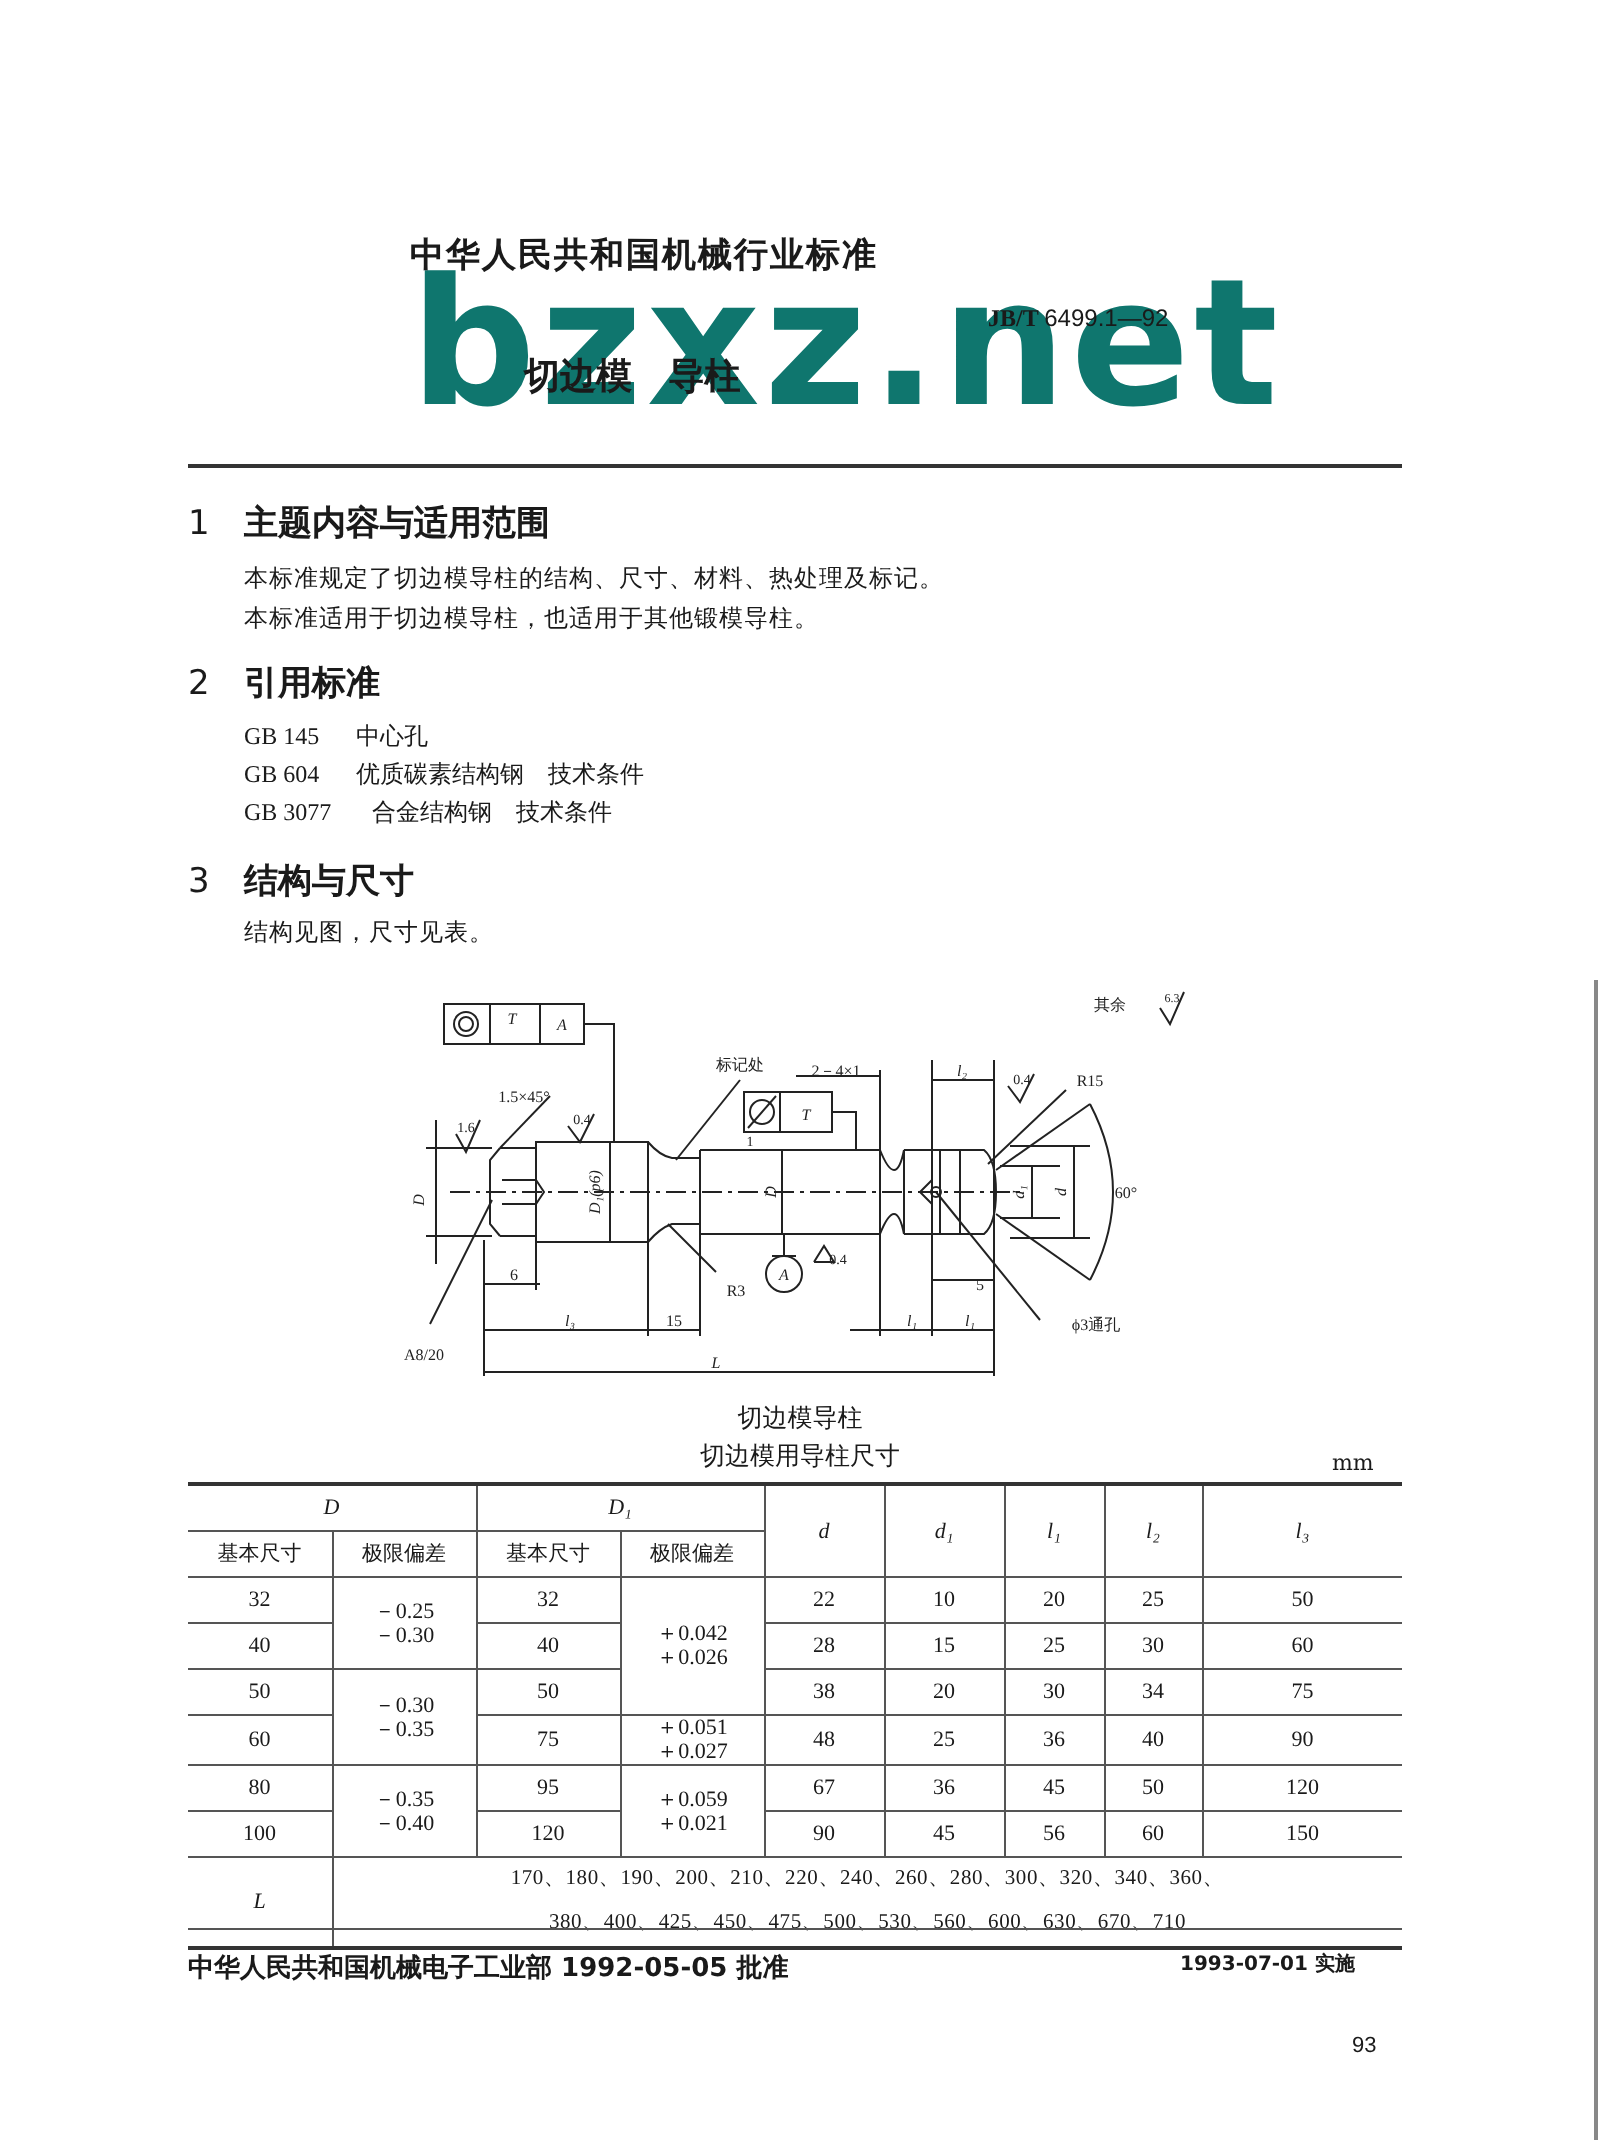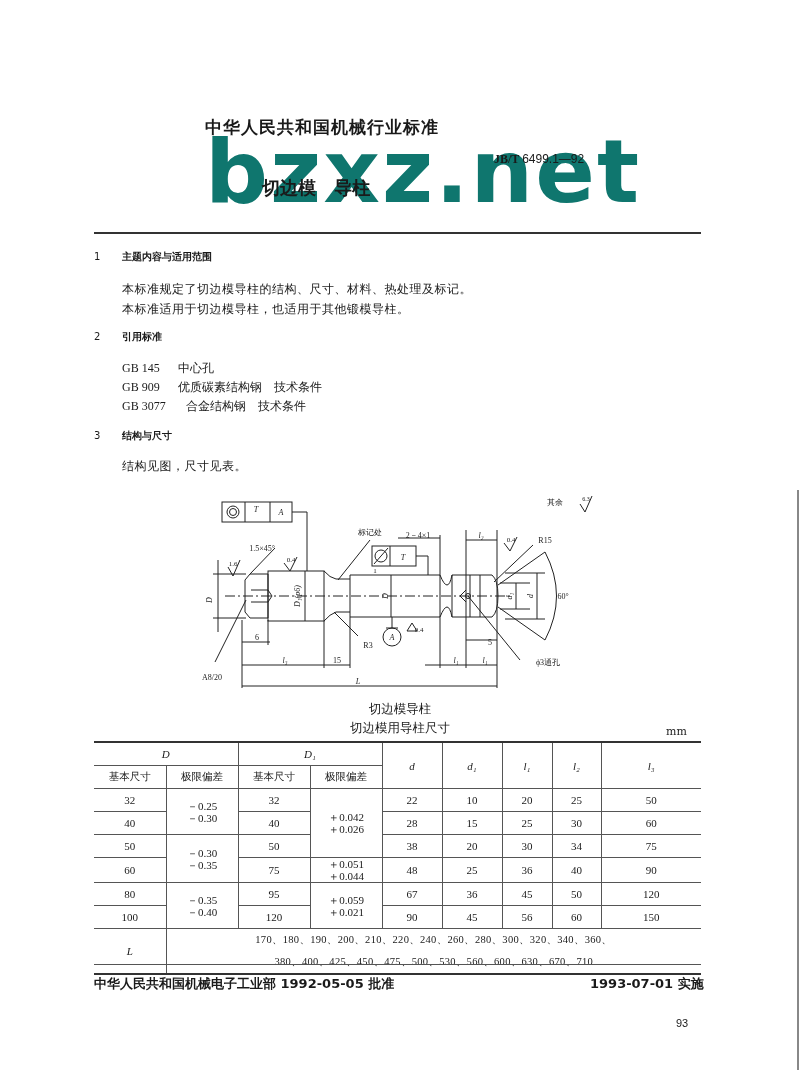--- a/index.html
+++ b/index.html
@@ -23,21 +23,21 @@
     left: 494px; top: 152px; font-size: 12px; font-weight: bold; z-index: 2;
     font-family: "Liberation Serif", "DejaVu Serif", serif;
   }
   .std-code .num { font-family: Liberation Sans, sans-serif; font-weight: normal; font-size: 12px; }
   .doc-title {
     left: 262px; top: 176px; font-size: 18px; font-weight: bold; z-index: 2;
     font-family: "DejaVu Sans", "Liberation Sans", sans-serif; word-spacing: 12px;
   }
   .hr-top { left: 94px; top: 232px; width: 607px; height: 2px; background: #333; }
   .sec-head {
-    font-family: "DejaVu Sans", "Liberation Sans", sans-serif; font-weight: bold; font-size: 10px;
+    font-family: "DejaVu Sans", "Liberation Sans", sans-serif; font-weight: bold; font-size: 17px;
   }
   .sec-head .n { display: inline-block; width: 28px; font-weight: normal; }
   .para { font-size: 12px; left: 122px; letter-spacing: 0.5px; }
   .ref { font-size: 12px; left: 122px; }
   .ref .code { display: inline-block; font-family: "Liberation Serif", serif; }
   .fig-caption, .tbl-caption {
     font-family: "DejaVu Sans", "Liberation Sans", sans-serif; font-size: 12.5px;
     width: 800px; left: 0; text-align: center;
   }
   .unit { left: 666px; top: 725px; font-size: 11px; }
@@ -55,21 +55,21 @@
   table.dims th.sub { font-family: "DejaVu Sans", sans-serif; font-size: 10.5px; }
   table.dims .ital { font-style: italic; }
   table.dims td.merged { line-height: 12px; font-size: 11px; }
   table.dims td.lvals { line-height: 22px; font-size: 10.5px; letter-spacing: 0.3px; }
   .hr-bottom { left: 94px; top: 964px; width: 607px; height: 1px; background: #555; }
   .footer-left {
     left: 94px; top: 975px; font-size: 13px; font-weight: bold;
     font-family: "DejaVu Sans", "Liberation Sans", sans-serif;
   }
   .footer-right {
-    left: 590px; top: 975px; font-size: 13px; font-weight: bold;
+    left: 590px; top: 975px; font-size: 10px; font-weight: bold;
     font-family: "DejaVu Sans", "Liberation Sans", sans-serif;
     text-align: center;
   }
   .page-num { left: 664px; top: 1017px; font-size: 11px; font-family: "Liberation Sans", sans-serif; margin-left: 12px; }
   .edge-line { left: 797px; top: 490px; width: 2px; height: 580px; background: #888; }
   svg text { font-family: "Liberation Serif", "DejaVu Serif", serif; }
 </style>
 </head>
 <body>
 
@@ -89,21 +89,21 @@
 <div class="abs para" style="top:281px;">本标准规定了切边模导柱的结构、尺寸、材料、热处理及标记。</div>
 <div class="abs para" style="top:301px;">本标准适用于切边模导柱，也适用于其他锻模导柱。</div>
 
 <div class="abs sec-head" style="left:94px;top:330px;">
   <span class="n">2</span><span>引用标准</span>
 </div>
 <div class="abs ref" style="top:360px;">
   <span class="code" style="width:56px;">GB 145</span><span>中心孔</span>
 </div>
 <div class="abs ref" style="top:379px;">
-  <span class="code" style="width:56px;">GB 909</span><span>优质碳素结构钢　技术条件</span>
+  <span class="code" style="width:56px;">GB 604</span><span>优质碳素结构钢　技术条件</span>
 </div>
 <div class="abs ref" style="top:398px;">
   <span class="code" style="width:64px;">GB 3077</span><span>合金结构钢　技术条件</span>
 </div>
 
 <div class="abs sec-head" style="left:94px;top:429px;">
   <span class="n">3</span><span>结构与尺寸</span>
 </div>
 <div class="abs para" style="top:458px;">结构见图，尺寸见表。</div>
 
@@ -313,21 +313,21 @@
     <td>50</td>
     <td>38</td>
     <td>20</td>
     <td>30</td>
     <td>34</td>
     <td>75</td>
   </tr>
   <tr>
     <td>60</td>
     <td>75</td>
-    <td class="merged"><span>＋0.051</span><br><span>＋0.044</span></td>
+    <td class="merged"><span>＋0.051</span><br><span>＋0.027</span></td>
     <td>48</td>
     <td>25</td>
     <td>36</td>
     <td>40</td>
     <td>90</td>
   </tr>
   <tr>
     <td>80</td>
     <td rowspan="2" class="merged"><span>－0.35</span><br><span>－0.40</span></td>
     <td>95</td>

